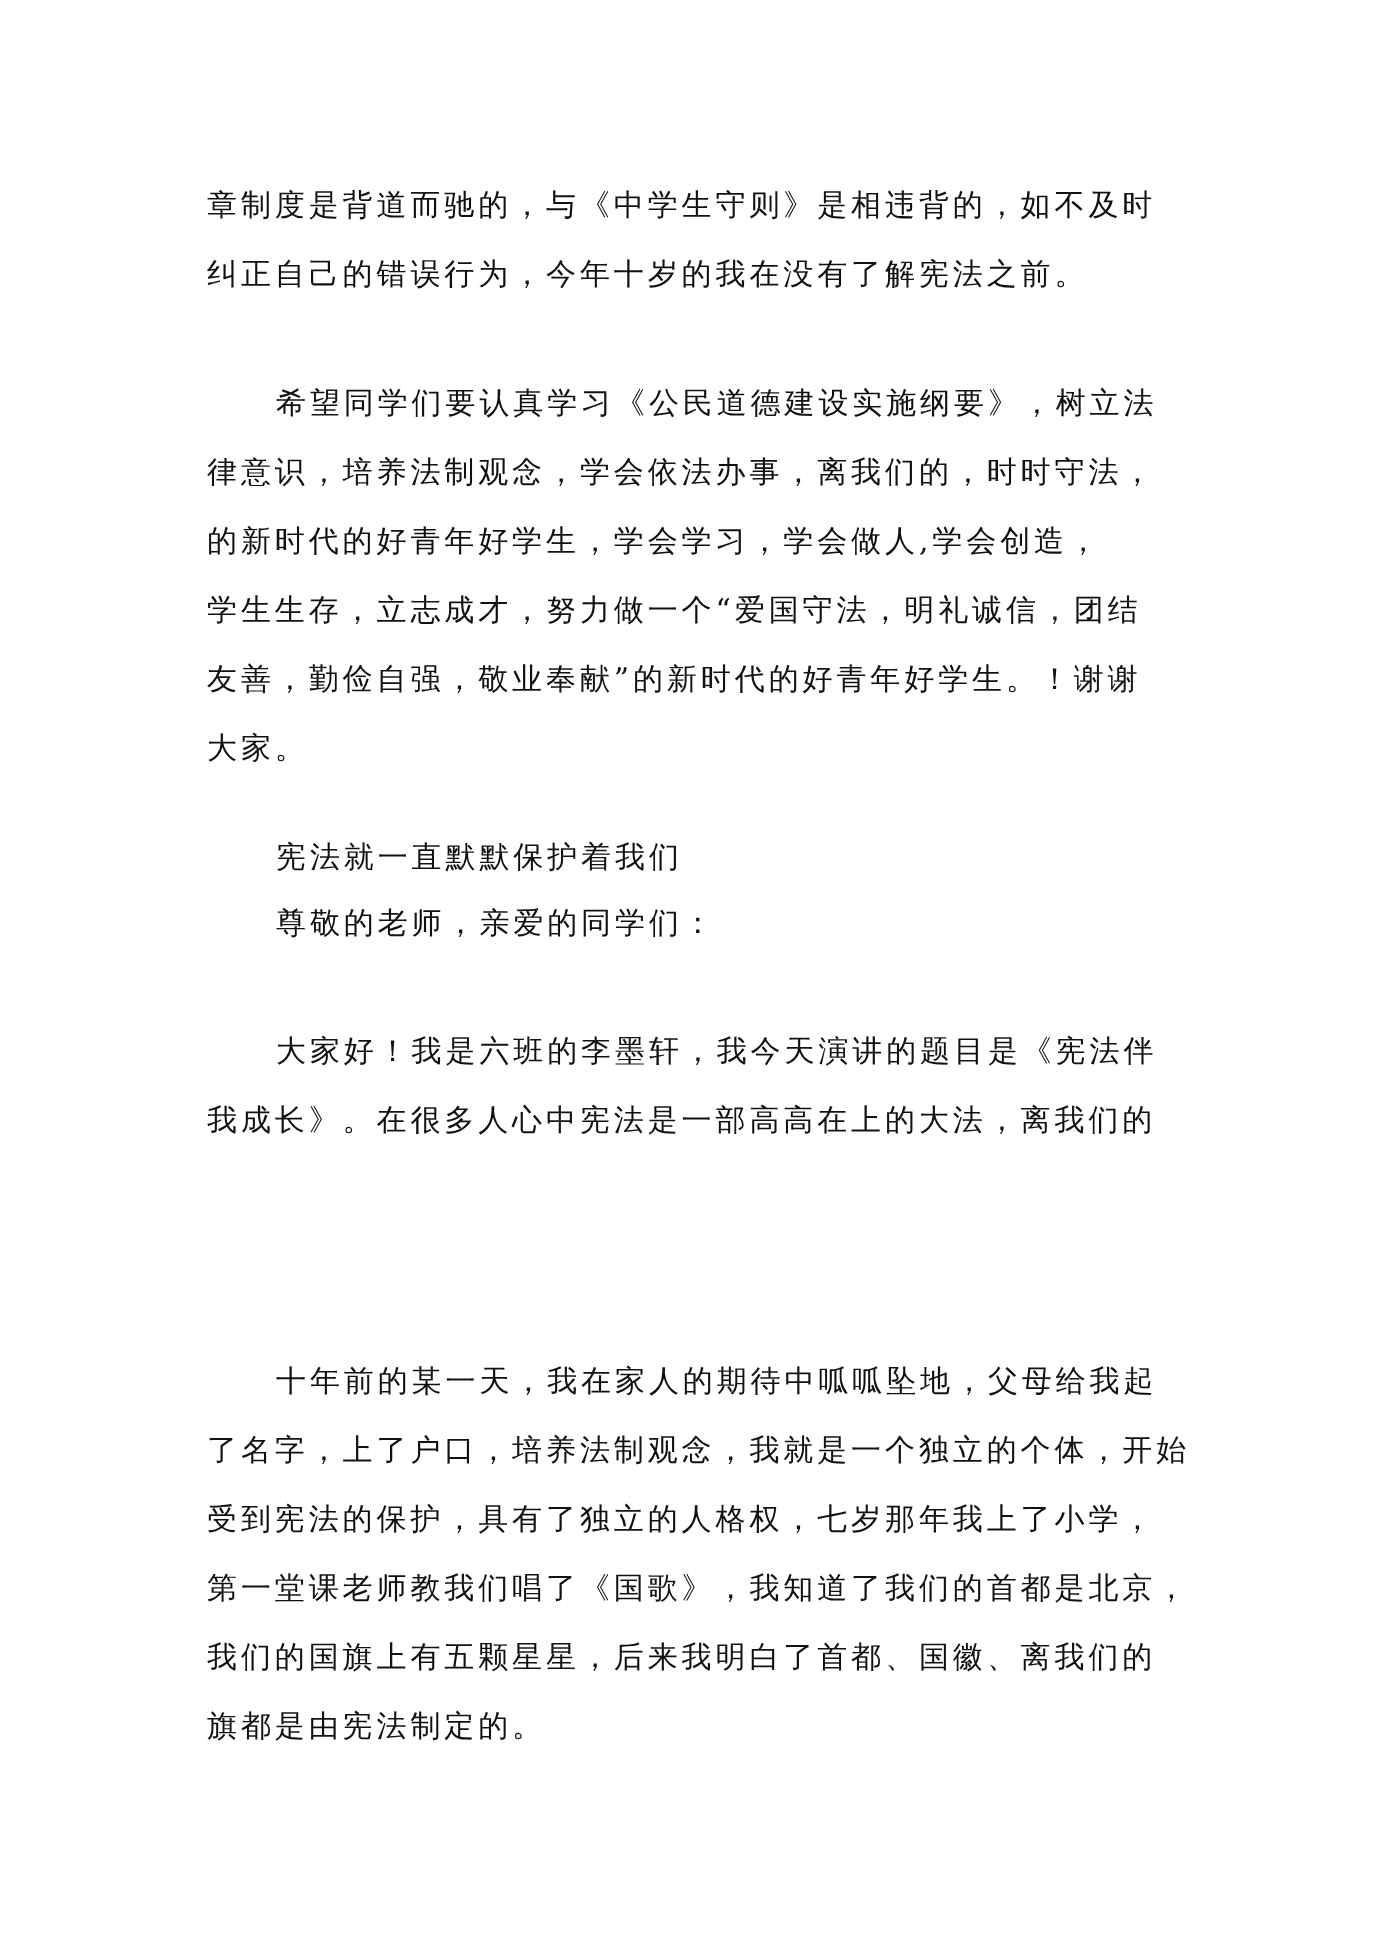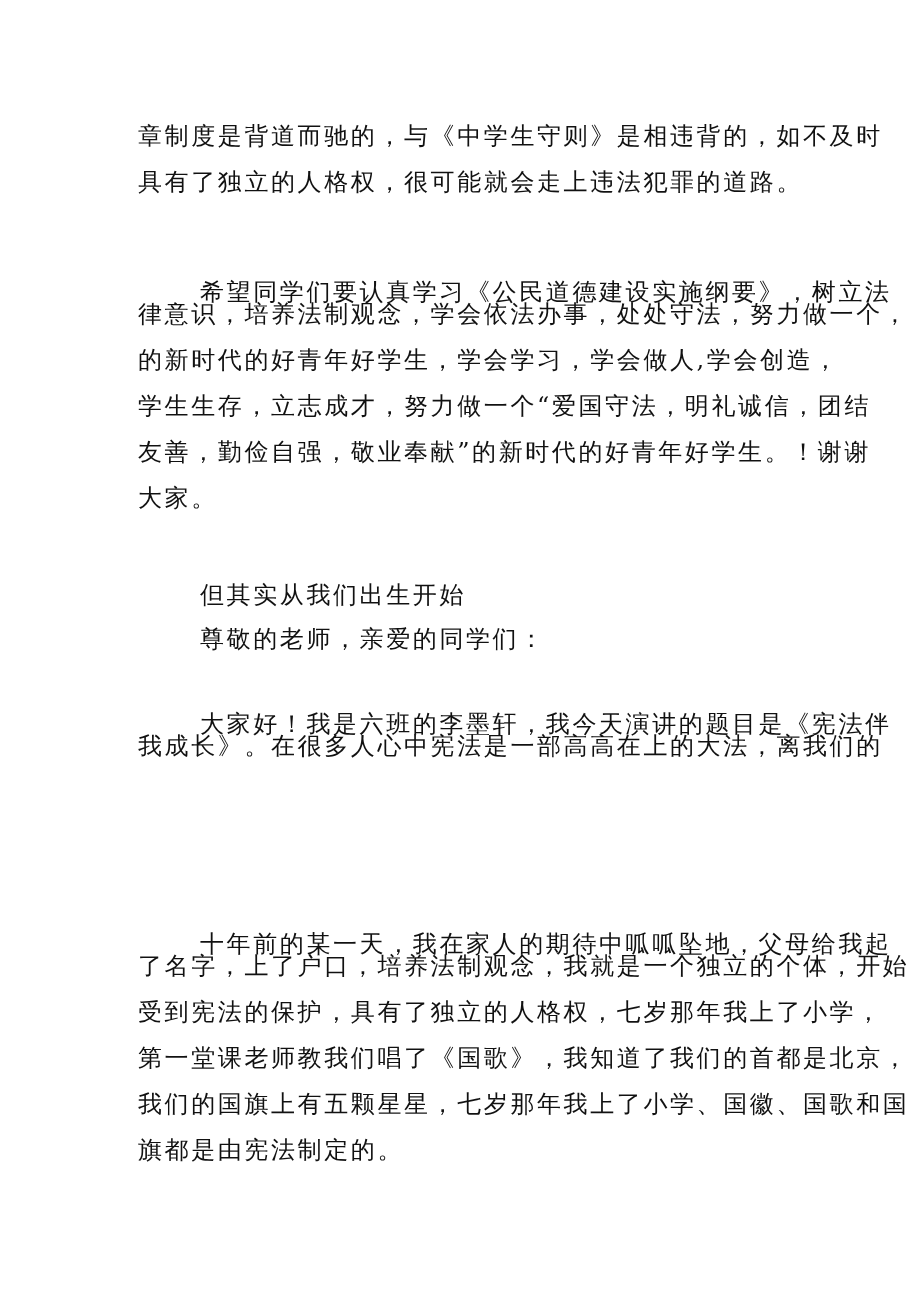--- a/index.html
+++ b/index.html
@@ -1,44 +1,44 @@
 <!DOCTYPE html>
 <html><head>
 <meta charset="utf-8">
 <style>
   html, body { margin: 0; padding: 0; background: #ffffff; }
   body { width: 920px; height: 1301px; position: relative; overflow: hidden;
          font-family: "DejaVu Serif", "Liberation Serif", serif; color: #111111; }
   .page { position: absolute; left: 0; top: 0; width: 920px; height: 1301px; }
-  .line { position: absolute; left: 138px; font-size: 24px; line-height: 28px;
+  .line { position: absolute; left: 138px; font-size: 20px; line-height: 28px;
           white-space: nowrap; letter-spacing: 2.6px; text-align: center; }
-  .indent { left: 200px; margin-top: 24px; }
+  .indent { left: 184px; }
 </style>
 </head>
 <body>
 
 <div class="page">
 
   <div class="line" style="top:122px">章制度是背道而驰的，与《中学生守则》是相违背的，如不及时</div>
-  <div class="line" style="top:168px">具有了独立的人格权，很可能就会走上违法犯罪的道路。</div>
+  <div class="line" style="top:168px">纠正自己的错误行为，今年十岁的我在没有了解宪法之前。</div>
 
   <div class="line indent" style="top:254px">希望同学们要认真学习《公民道德建设实施纲要》，树立法</div>
-  <div class="line" style="top:300px">律意识，培养法制观念，学会依法办事，处处守法，努力做一个，</div>
+  <div class="line" style="top:300px">律意识，培养法制观念，学会依法办事，离我们的，时时守法，</div>
   <div class="line" style="top:346px">的新时代的好青年好学生，学会学习，学会做人,学会创造，</div>
   <div class="line" style="top:438px">友善，勤俭自强，敬业奉献”的新时代的好青年好学生。！谢谢</div>
   <div class="line" style="top:392px">学生生存，立志成才，努力做一个“爱国守法，明礼诚信，团结</div>
   <div class="line" style="top:484px">大家。</div>
 
-  <div class="line indent" style="top:557px">但其实从我们出生开始</div>
+  <div class="line indent" style="top:557px">宪法就一直默默保护着我们</div>
 
   <div class="line indent" style="top:601px">尊敬的老师，亲爱的同学们：</div>
 
   <div class="line indent" style="top:686px">大家好！我是六班的李墨轩，我今天演讲的题目是《宪法伴</div>
   <div class="line" style="top:732px">我成长》。在很多人心中宪法是一部高高在上的大法，离我们的</div>
 
   <div class="line indent" style="top:906px">十年前的某一天，我在家人的期待中呱呱坠地，父母给我起</div>
   <div class="line" style="top:952px">了名字，上了户口，培养法制观念，我就是一个独立的个体，开始</div>
   <div class="line" style="top:1044px">第一堂课老师教我们唱了《国歌》，我知道了我们的首都是北京，</div>
   <div class="line" style="top:998px">受到宪法的保护，具有了独立的人格权，七岁那年我上了小学，</div>
-  <div class="line" style="top:1090px">我们的国旗上有五颗星星，七岁那年我上了小学、国徽、国歌和国</div>
+  <div class="line" style="top:1090px">我们的国旗上有五颗星星，后来我明白了首都、国徽、离我们的</div>
   <div class="line" style="top:1136px">旗都是由宪法制定的。</div>
 
 </div>
 
 </body></html>

